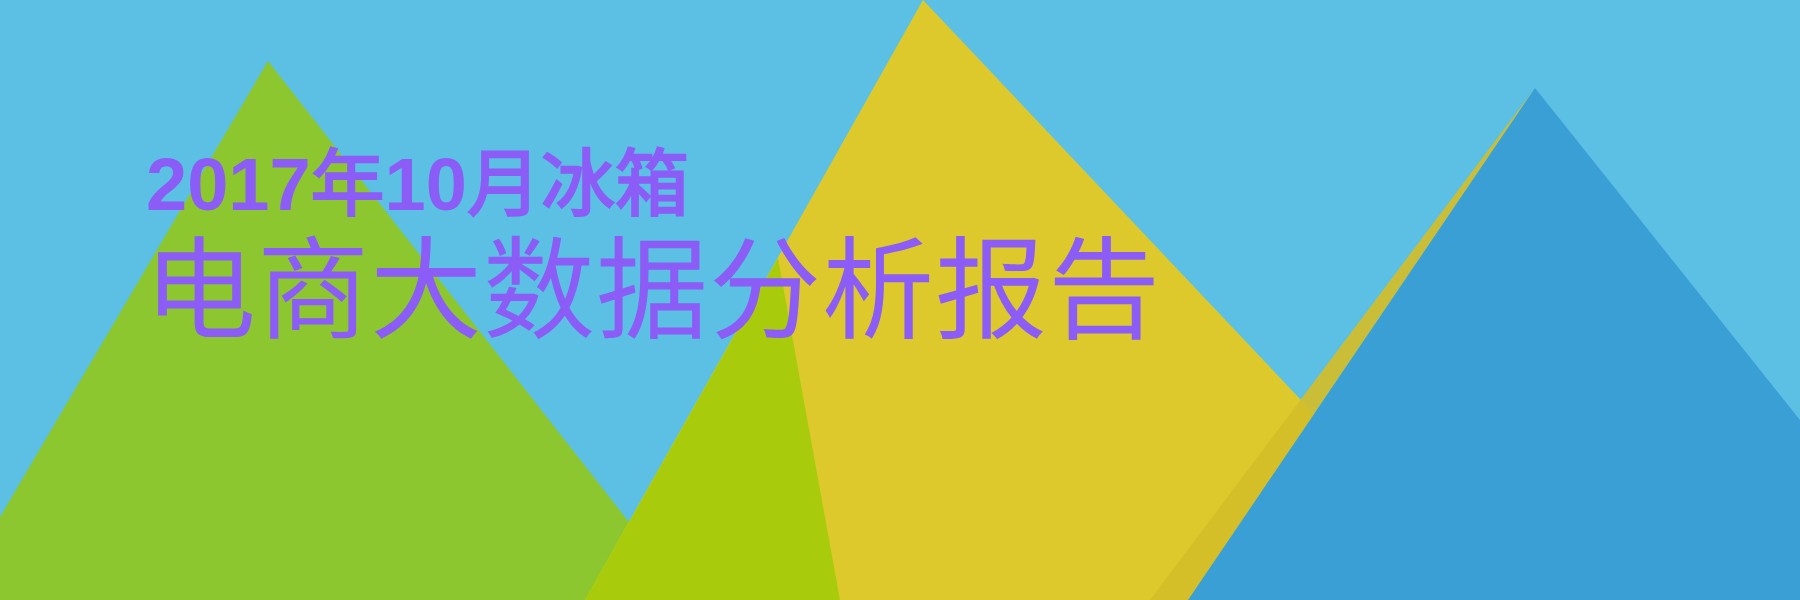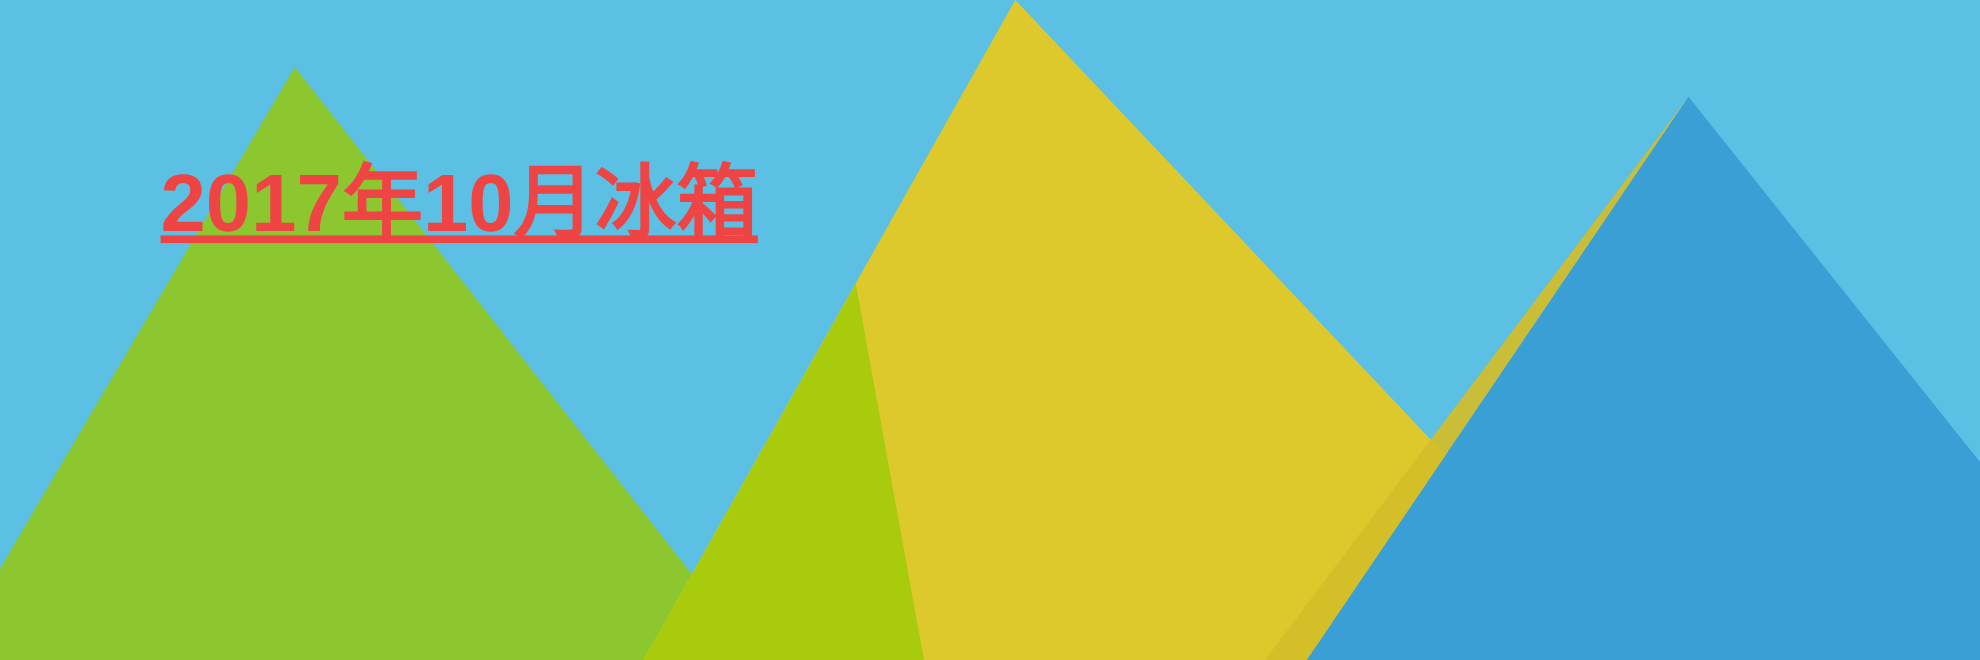--- a/index.html
+++ b/index.html
@@ -24,23 +24,22 @@
     height: 600px;
     display: block;
   }
   #title-block {
     position: absolute;
     left: 140px;
     top: 148px;
     width: 1100px;
     z-index: 5;
     line-height: 1.0;
-    color: #ef4444;
+    color: #8b5cf6;
     user-select: none;
-    text-decoration: underline;
   }
   .title-line1 {
     display: block;
     font-size: 74px;
     font-weight: 700;
     letter-spacing: 0px;
     white-space: nowrap;
     margin: 0 0 14px 6px;
     text-rendering: optimizeLegibility;
   }
@@ -69,15 +68,16 @@
     <polygon points="690,600 585,600 778,258 840,600" fill="#A8CC0C"></polygon>
 
     <polygon points="1535,88 1188,600 1395,600 1150,600" fill="#D4BE29" opacity="0.92"></polygon>
 
     <polygon points="1535,88 1188,600 1800,600 1800,420" fill="#3A9FD4"></polygon>
 
   </svg>
 
   <div id="title-block">
     <span class="title-line1">2017年10月冰箱</span>
+    <span class="title-line2">电商大数据分析报告</span>
   </div>
 
 </div>
 
 </body></html>

